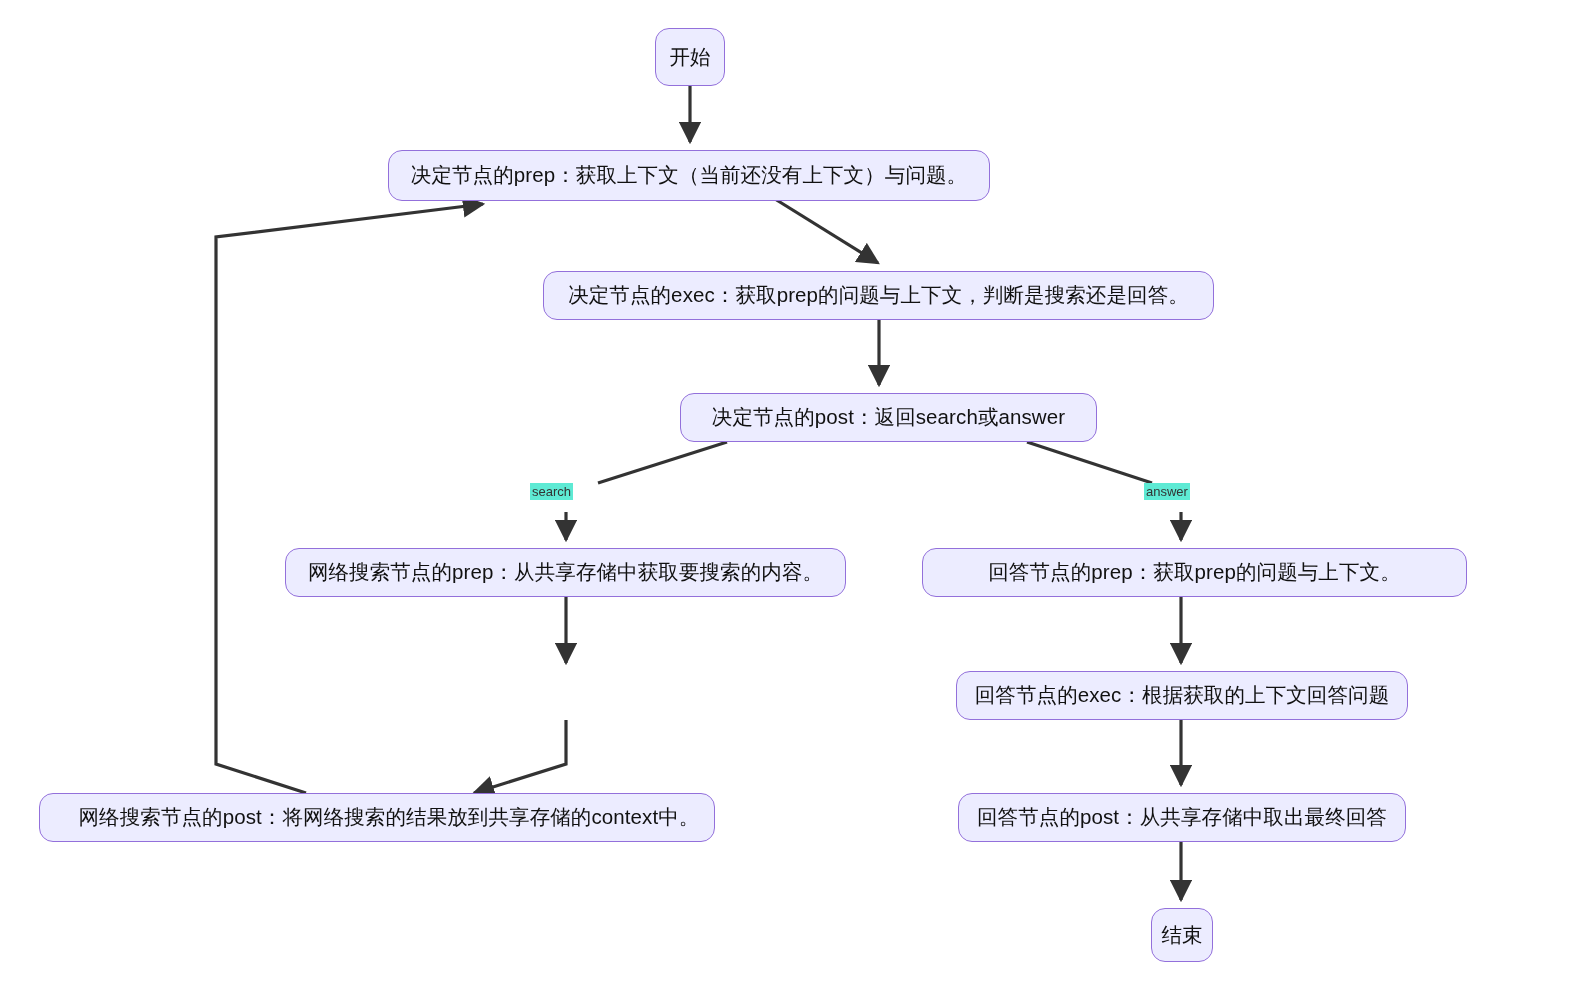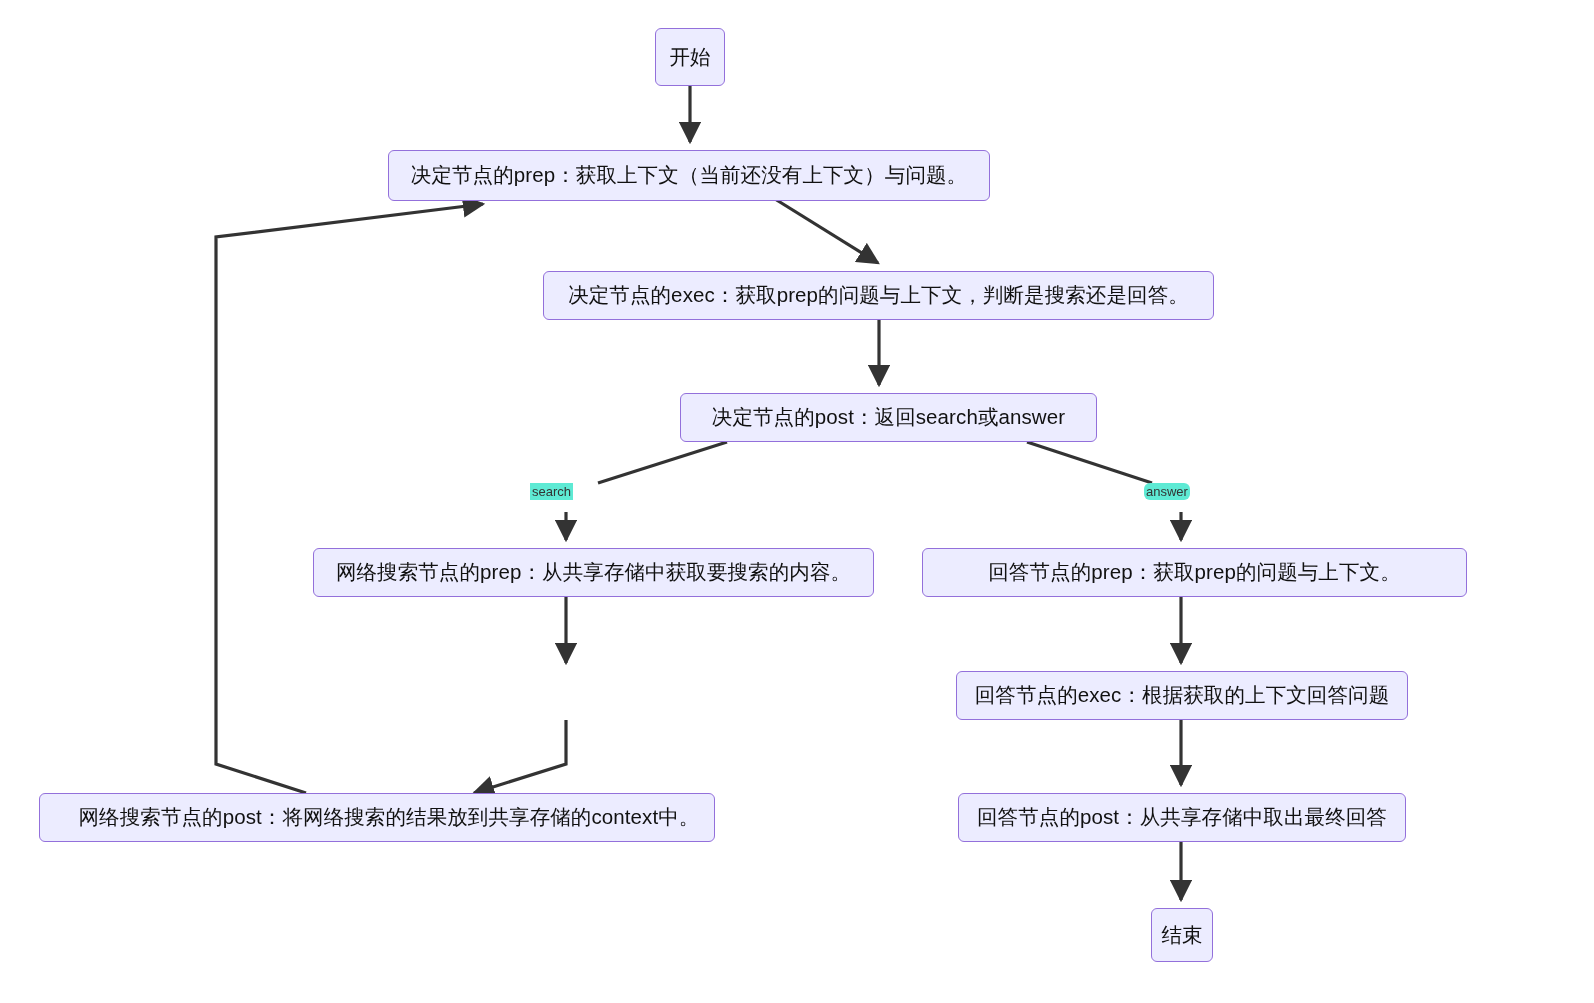--- a/index.html
+++ b/index.html
@@ -24,21 +24,21 @@
     top: 0;
     width: 1594px;
     height: 1003px;
     pointer-events: none;
   }
   .node {
     position: absolute;
     box-sizing: border-box;
     background: #ECECFF;
     border: 1.6px solid #9370DB;
-    border-radius: 6px;
+    border-radius: 14px;
     color: #111111;
     font-size: 20.5px;
     line-height: 1;
     display: flex;
     align-items: center;
     justify-content: center;
     white-space: nowrap;
     letter-spacing: 0.1px;
   }
   .edge-label {
@@ -95,30 +95,30 @@
   </svg>
 
   <div class="node" style="left:655px; top:28px; width:70px; height:58px;">开始</div>
 
   <div class="node" style="left:388px; top:150px; width:602px; height:51px;">决定节点的prep：获取上下文（当前还没有上下文）与问题。</div>
 
   <div class="node" style="left:543px; top:271px; width:671px; height:49px;">决定节点的exec：获取prep的问题与上下文，判断是搜索还是回答。</div>
 
   <div class="node" style="left:680px; top:393px; width:417px; height:49px;">决定节点的post：返回search或answer</div>
 
-  <div class="node" style="left:285px; top:548px; width:561px; height:49px;margin-left:28px;">网络搜索节点的prep：从共享存储中获取要搜索的内容。</div>
+  <div class="node" style="left:285px; top:548px; width:561px; height:49px;">网络搜索节点的prep：从共享存储中获取要搜索的内容。</div>
 
 
   <div class="node" style="left:39px; top:793px; width:676px; height:49px;padding-left:24px;">网络搜索节点的post：将网络搜索的结果放到共享存储的context中。</div>
 
   <div class="node" style="left:922px; top:548px; width:545px; height:49px;">回答节点的prep：获取prep的问题与上下文。</div>
 
   <div class="node" style="left:956px; top:671px; width:452px; height:49px;">回答节点的exec：根据获取的上下文回答问题</div>
 
   <div class="node" style="left:958px; top:793px; width:448px; height:49px;">回答节点的post：从共享存储中取出最终回答</div>
 
   <div class="node" style="left:1151px; top:908px; width:62px; height:54px;">结束</div>
 
   <div class="edge-label" style="left:530px; top:483px;">search</div>
 
-  <div class="edge-label" style="left:1144px; top:483px;border-radius:6px;">answer</div>
+  <div class="edge-label" style="left:1144px; top:483px;">answer</div>
 
 </div>
 
 </body></html>

